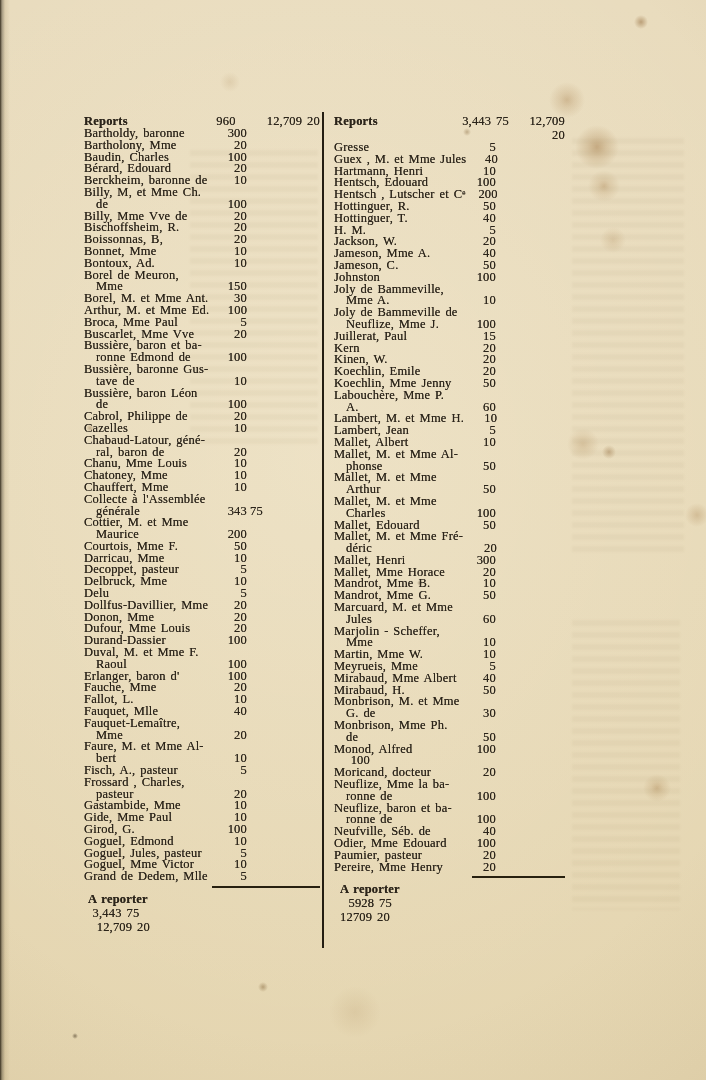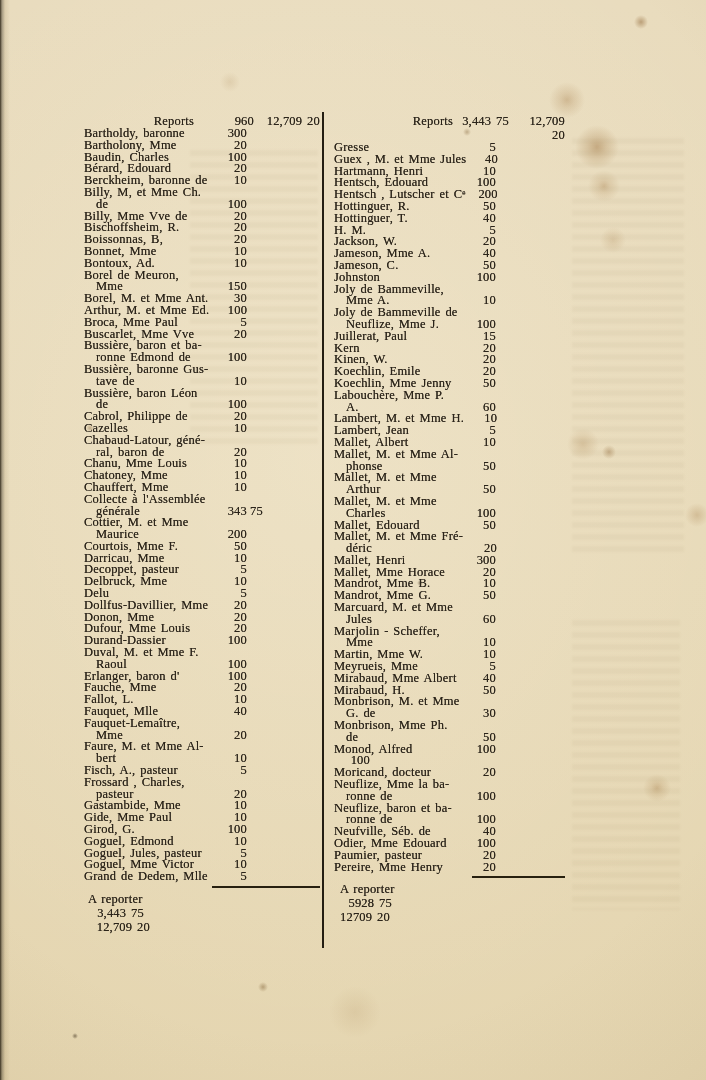--- a/index.html
+++ b/index.html
@@ -49,22 +49,22 @@
     font-size:18px;letter-spacing:2px;color:#2e2618;
     text-shadow:0 0 .5px rgba(46,38,24,.85);}
 
   .col{position:absolute;font-size:12.5px;line-height:11.8px;
     letter-spacing:.2px;word-spacing:1.5px;
     text-shadow:0 0 .5px rgba(43,36,26,.8);}
   .col-left{left:84px;top:114px;width:236px;}
   .col-right{left:334px;top:114px;width:231px;}
 
   .sumrow{display:flex;align-items:baseline;line-height:14px;}
-  .sumrow .lbl{flex:1;text-align:right;}
-  .col-left  .sumrow .ctot{width:56px;margin-left:4px;text-align:right;}
+  .sumrow .lbl{flex:1;text-align:left;font-weight:bold;}
+  .col-left  .sumrow .ctot{width:56px;margin-left:4px;text-align:center;}
   .col-left  .sumrow .gtot{width:62px;margin-left:4px;text-align:right;}
   .col-right .sumrow .ctot{width:52px;margin-left:4px;text-align:right;}
   .col-right .sumrow .gtot{width:50px;margin-left:6px;text-align:right;}
   .sumrow.footer .lbl{padding-right:10px;}
 
   .entries{}
   .col-left  .entries{width:182px;}
   .col-right .entries{width:181px;}
   .row{display:flex;align-items:flex-end;}
   .row .nm{flex:1;white-space:pre;padding-left:12px;text-indent:-12px;}

